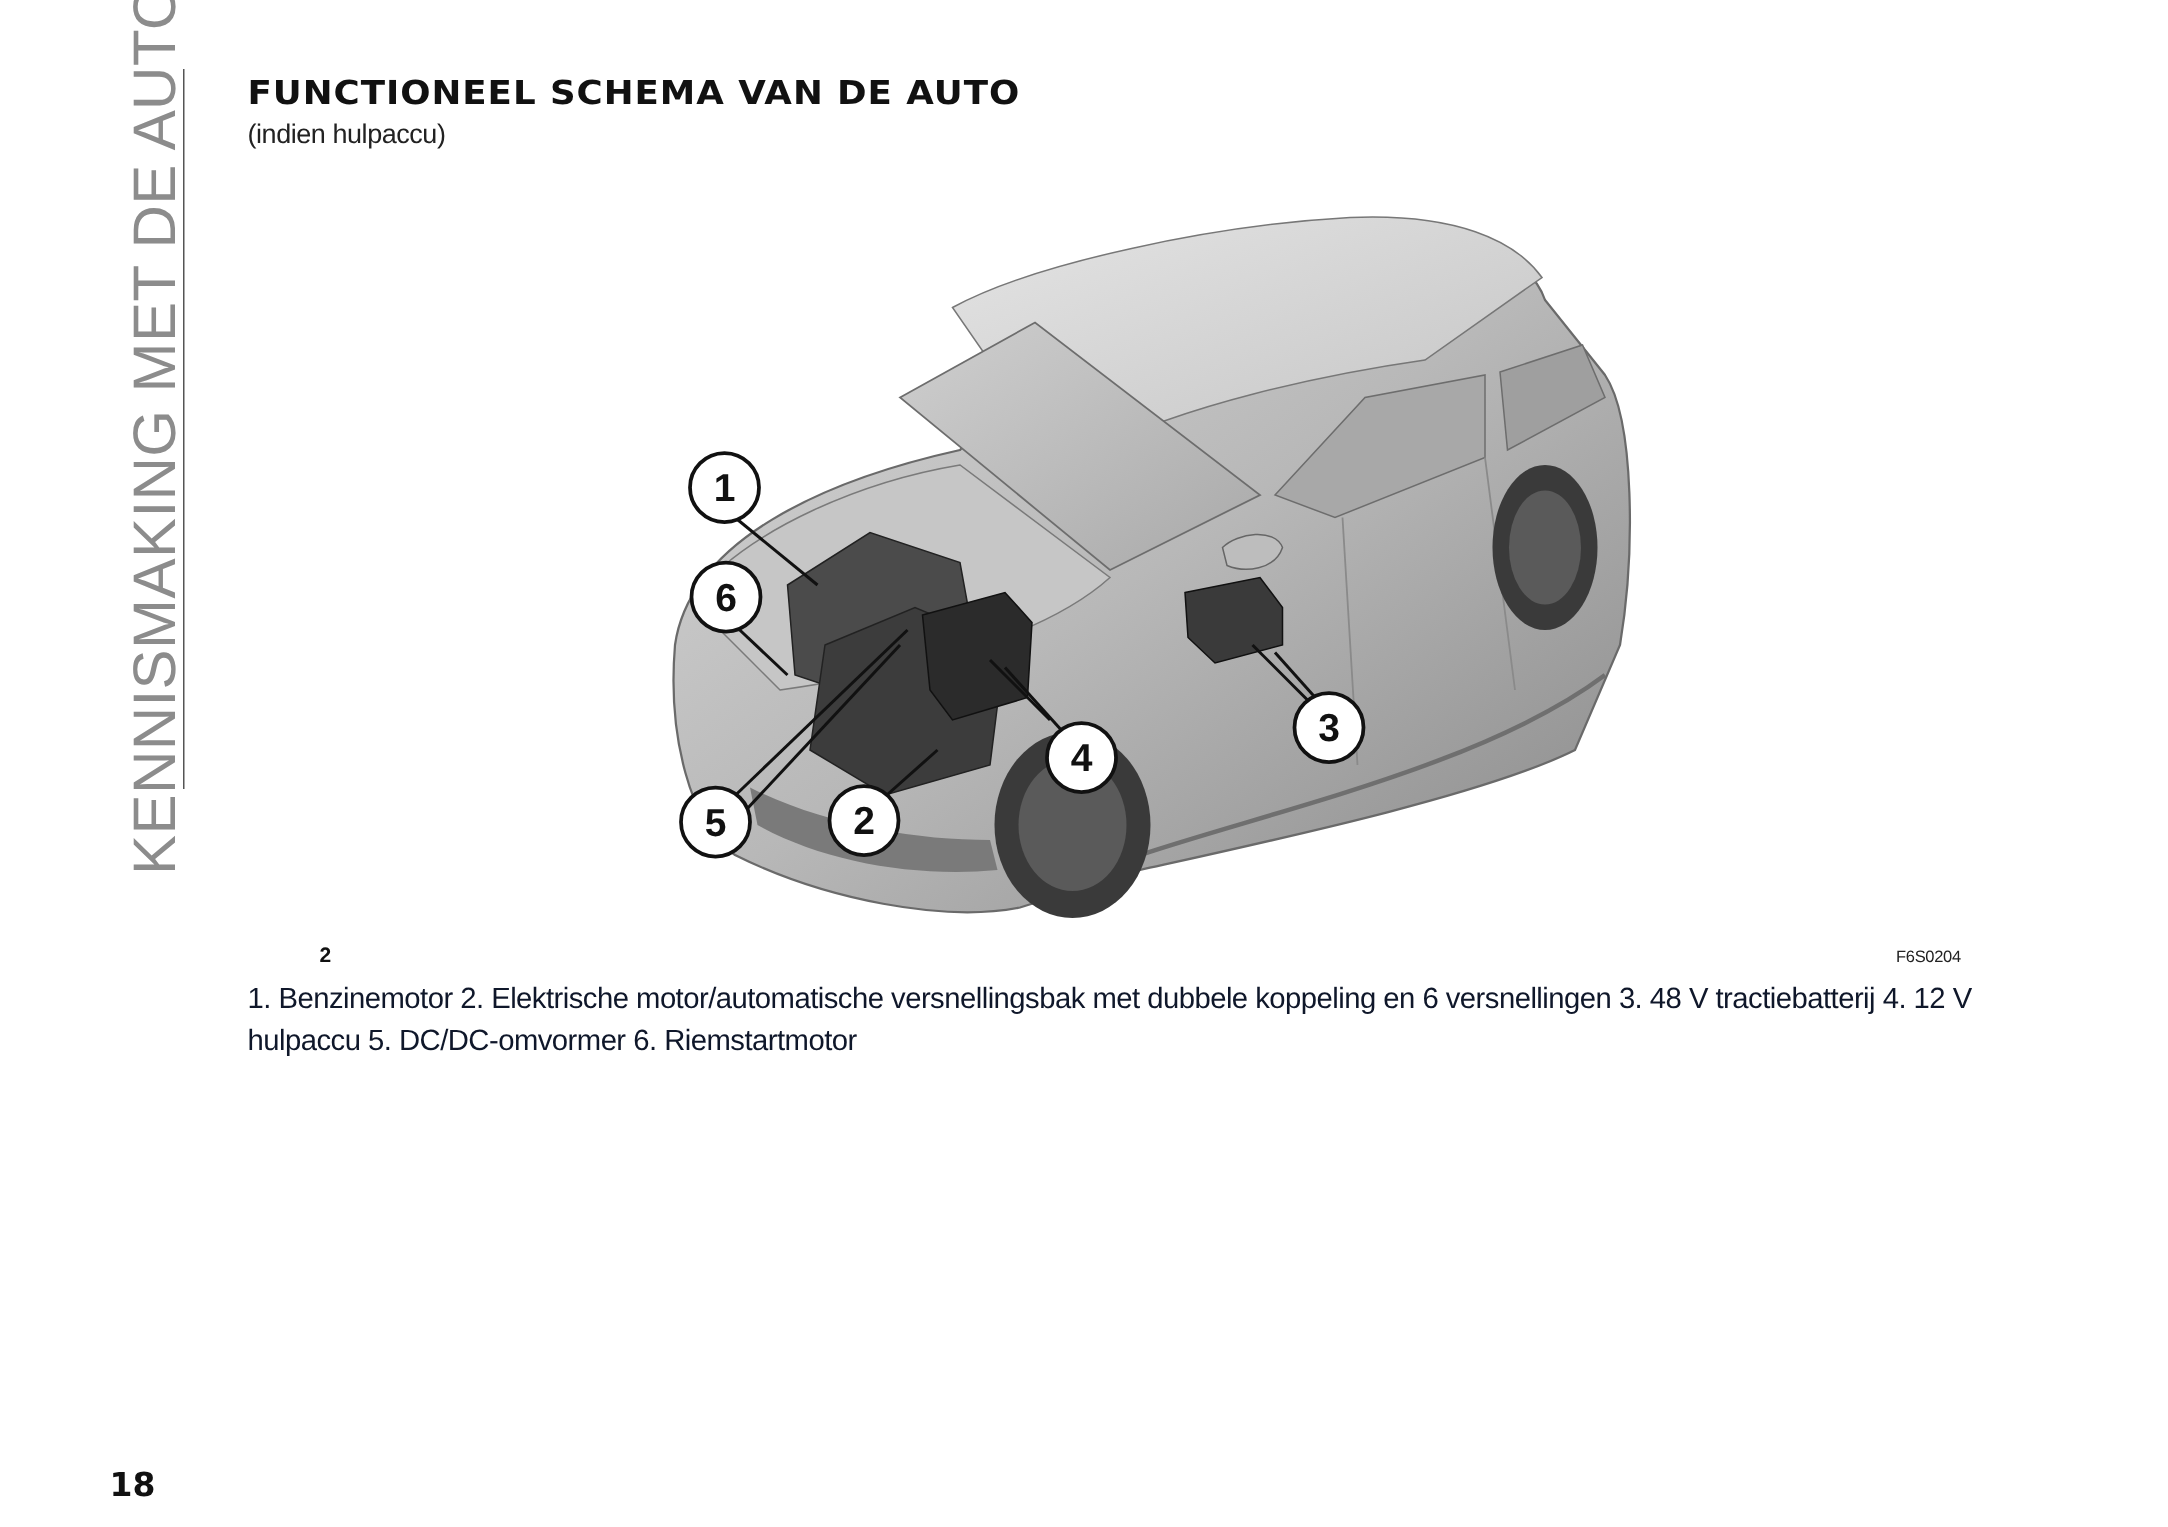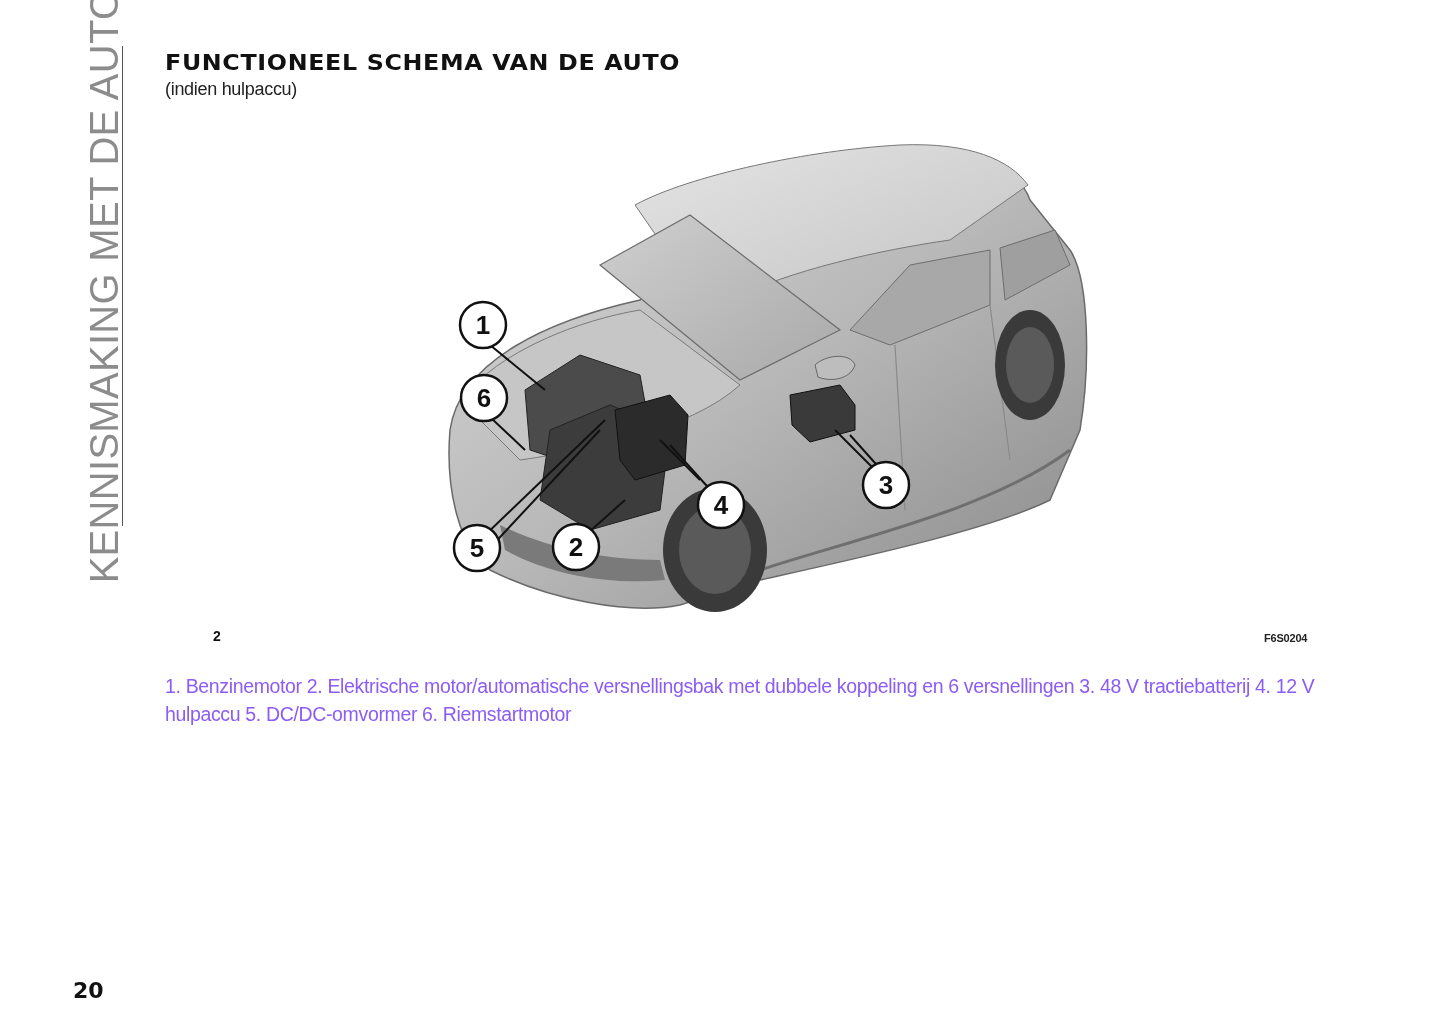--- a/index.html
+++ b/index.html
@@ -16,24 +16,24 @@
     .page-title { position: absolute; left: 165px; top: 50px; font-size: 22px; font-weight: 900;
       letter-spacing: 0.6px; color: #111; font-family: "DejaVu Sans", sans-serif; transform: scaleX(1.08); transform-origin: left center; }
     .page-subtitle { position: absolute; left: 165px; top: 79px; font-size: 18px; color: #222;
       font-family: "Liberation Sans", sans-serif; letter-spacing: -0.3px; }
 
     .figure { position: absolute; left: 430px; top: 130px; width: 680px; height: 490px; }
     .figure svg { width: 100%; height: 100%; display: block; }
     .callout-num { font-family: "Liberation Sans", sans-serif; font-weight: 700; font-size: 26px; fill: #111; }
 
     .fig-number { position: absolute; left: 213px; top: 628px; font-size: 14px; font-weight: 700; color: #111; }
-    .fig-code { position: absolute; left: 1264px; top: 632px; font-size: 11px; font-weight: 700; color: #222; letter-spacing: -0.2px; text-align: right; }
+    .fig-code { position: absolute; left: 1264px; top: 632px; font-size: 11px; font-weight: 400; color: #222; letter-spacing: -0.2px; text-align: right; }
 
-    .legend { position: absolute; left: 165px; top: 672px; width: 1150px; font-size: 19.5px; line-height: 28px;
-      color: #8b5cf6; letter-spacing: -0.35px; font-family: "Liberation Sans", sans-serif; }
+    .legend { position: absolute; left: 165px; top: 652px; width: 1150px; font-size: 19.5px; line-height: 28px;
+      color: #0f172a; letter-spacing: -0.35px; font-family: "Liberation Sans", sans-serif; }
 
     .page-number { position: absolute; left: 73px; top: 978px; font-size: 22px; font-weight: 900; color: #111;
       font-family: "DejaVu Sans", sans-serif; }
   </style>
 </head>
 <body>
 
 <div class="side-tab">
   <div class="side-tab-text">KENNISMAKING MET DE AUTO</div>
 </div>
@@ -133,13 +133,13 @@
       <text class="callout-num" x="456" y="364" text-anchor="middle">3</text>
     </g>
   </svg>
 </div>
 
 <div class="fig-number">2</div>
 <div class="fig-code">F6S0204</div>
 
 <div class="legend">1. Benzinemotor 2. Elektrische motor/automatische versnellingsbak met dubbele koppeling en 6 versnellingen 3. 48 V tractiebatterij 4. 12 V hulpaccu 5. DC/DC-omvormer 6. Riemstartmotor</div>
 
-<div class="page-number">20</div>
+<div class="page-number">18</div>
 
 </body></html>

